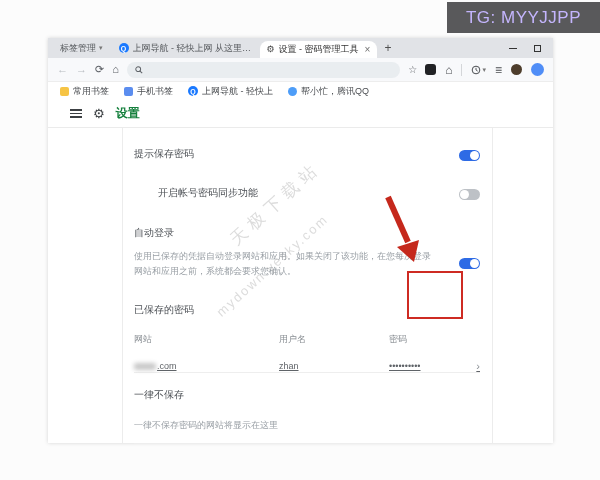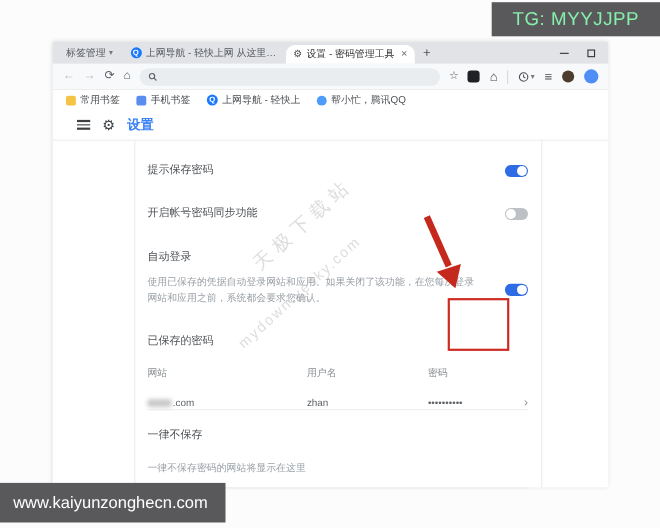--- a/index.html
+++ b/index.html
@@ -56,72 +56,72 @@
   .bm-ic.yellow { background:#f6c445; }
   .bm-ic.blue { background:#5b8def; }
   .bm-ic.hand { background:#4d9df8; border-radius:50%; }
 
   
   .settings-header { height:28px; background:#fff; border-bottom:1px solid #ebebeb;
                      display:flex; align-items:center; gap:11px; padding:0 22px; }
   .hamburger { display:inline-flex; flex-direction:column; gap:2px; }
   .hamburger i { display:block; width:12px; height:1.5px; background:#3c4043; }
   .gear-big { font-size:13px; color:#3c4043; line-height:1; }
-  .page-title { font-size:12px; font-weight:600; color:#3b82f6; }
+  .page-title { font-size:12px; font-weight:600; color:#15803d; }
 
   
   .content { display:flex; height:315px; background:#fff; }
   .col-side-l { width:75px; border-right:1px solid #ececec; }
   .col-main { width:370px; border-right:1px solid #ececec; padding:10px 12px 0 11px; font-size:10px; color:#4e5257; }
   .col-side-r { flex:1; }
 
   .trow { display:flex; align-items:flex-end; justify-content:space-between; }
   .r1 { margin-top:9px; }
-  .r2 { margin-top:25px; }
+  .r2 { margin-top:25px;margin-left:24px; }
   .sect-title { margin-top:26px; }
   .desc-row { margin-top:9px; display:flex; justify-content:space-between; align-items:flex-start; }
   .desc { width:298px; font-size:9px; line-height:15px; color:#9aa0a6; }
   .desc-row .toggle { margin-top:9px; }
 
   .toggle { width:21px; height:11px; min-width:21px; border-radius:6px; background:#bdc1c6; position:relative; }
   .toggle::after { content:""; position:absolute; top:1px; left:1px; width:9px; height:9px;
                    border-radius:50%; background:#fff; }
   .toggle[data-state="on"] { background:#2e6be5; }
   .toggle[data-state="on"]::after { left:11px; }
 
   .saved-head { margin-top:24px; display:flex; align-items:center; }
   .saved-right { margin-left:auto; display:flex; align-items:center; gap:12px; }
   .add-btn { background:#fff; border:1px solid #d3d5d8; border-radius:11px; padding:4px 14px;
              font-size:9px; color:#3c4043; font-family:inherit; }
   .kebab { font-size:11px; font-weight:bold; color:#5f6368; letter-spacing:0; }
 
   .tbl-head { margin-top:16px; display:flex; font-size:9px; color:#8a8f94; }
   .c-site { width:145px; } .c-user { width:110px; } .c-pass { flex:1; }
   .tbl-row { margin-top:14px; display:flex; align-items:center; font-size:9px; color:#5f6368;
-             border-bottom:1px solid #eeeeee; }
+             border-bottom:1px solid #eeeeee;text-decoration:underline; }
   .blur-smudge { display:inline-block; width:22px; height:7px; background:#c8c8c8;
                  filter:blur(2px); border-radius:2px; margin-right:1px; vertical-align:middle; }
   .chevron { color:#8a8f94; font-size:11px; margin-left:4px; }
 
   .never-title { margin-top:15px; }
   .never-desc { margin-top:17px; font-size:9px; color:#9aa0a6; padding-bottom:11px; border-bottom:1px solid #eeeeee; }
 
   
   .wm-diag { position:absolute; color:rgba(150,150,150,.33); pointer-events:none; z-index:5; white-space:nowrap; }
   .wm1 { left:218px; top:192px; font-size:17px; letter-spacing:6px; transform:rotate(-42deg); }
   .wm2 { left:200px; top:258px; font-size:13px; letter-spacing:2px; transform:rotate(-42deg); }
 
   
   .arrow-svg { position:absolute; left:378px; top:194px; z-index:8; }
   .red-rect { position:absolute; left:407px; top:271px; width:56px; height:48px;
               border:2.5px solid #ce2b23; z-index:8; }
 
   
   .badge-tr { position:absolute; right:0; top:2px; height:31px; min-width:153px; background:#59595b;
-              color:#86efac; font-size:17px; display:flex; align-items:center; justify-content:center;
+              color:#c4b5fd; font-size:17px; display:flex; align-items:center; justify-content:center;
               padding:0 12px; z-index:10; letter-spacing:.5px; }
   .badge-bl { position:absolute; left:0; top:439px; height:36px; background:#59595b; color:#fff;
               font-size:15px; display:flex; align-items:center; padding:0 16px 0 12px; z-index:10; }
 </style>
 </head>
 <body>
 
 <div class="canvas">
 
   <div class="window">
@@ -255,15 +255,14 @@
   <span class="wm-diag wm2">mydown.yesky.com</span>
 
   <svg class="arrow-svg" width="52" height="78" viewBox="0 0 52 78">
     <line x1="10" y1="3" x2="30" y2="48" stroke="#c5281c" stroke-width="6"></line>
     <polygon points="36,68 19,53 41,46" fill="#c5281c"></polygon>
   </svg>
 
   <div class="red-rect"></div>
 
   <div class="badge-tr">TG: MYYJJPP</div>
-  <div class="badge-bl">www.kaiyunzonghecn.com</div>
 
 </div>
 
 </body></html>

